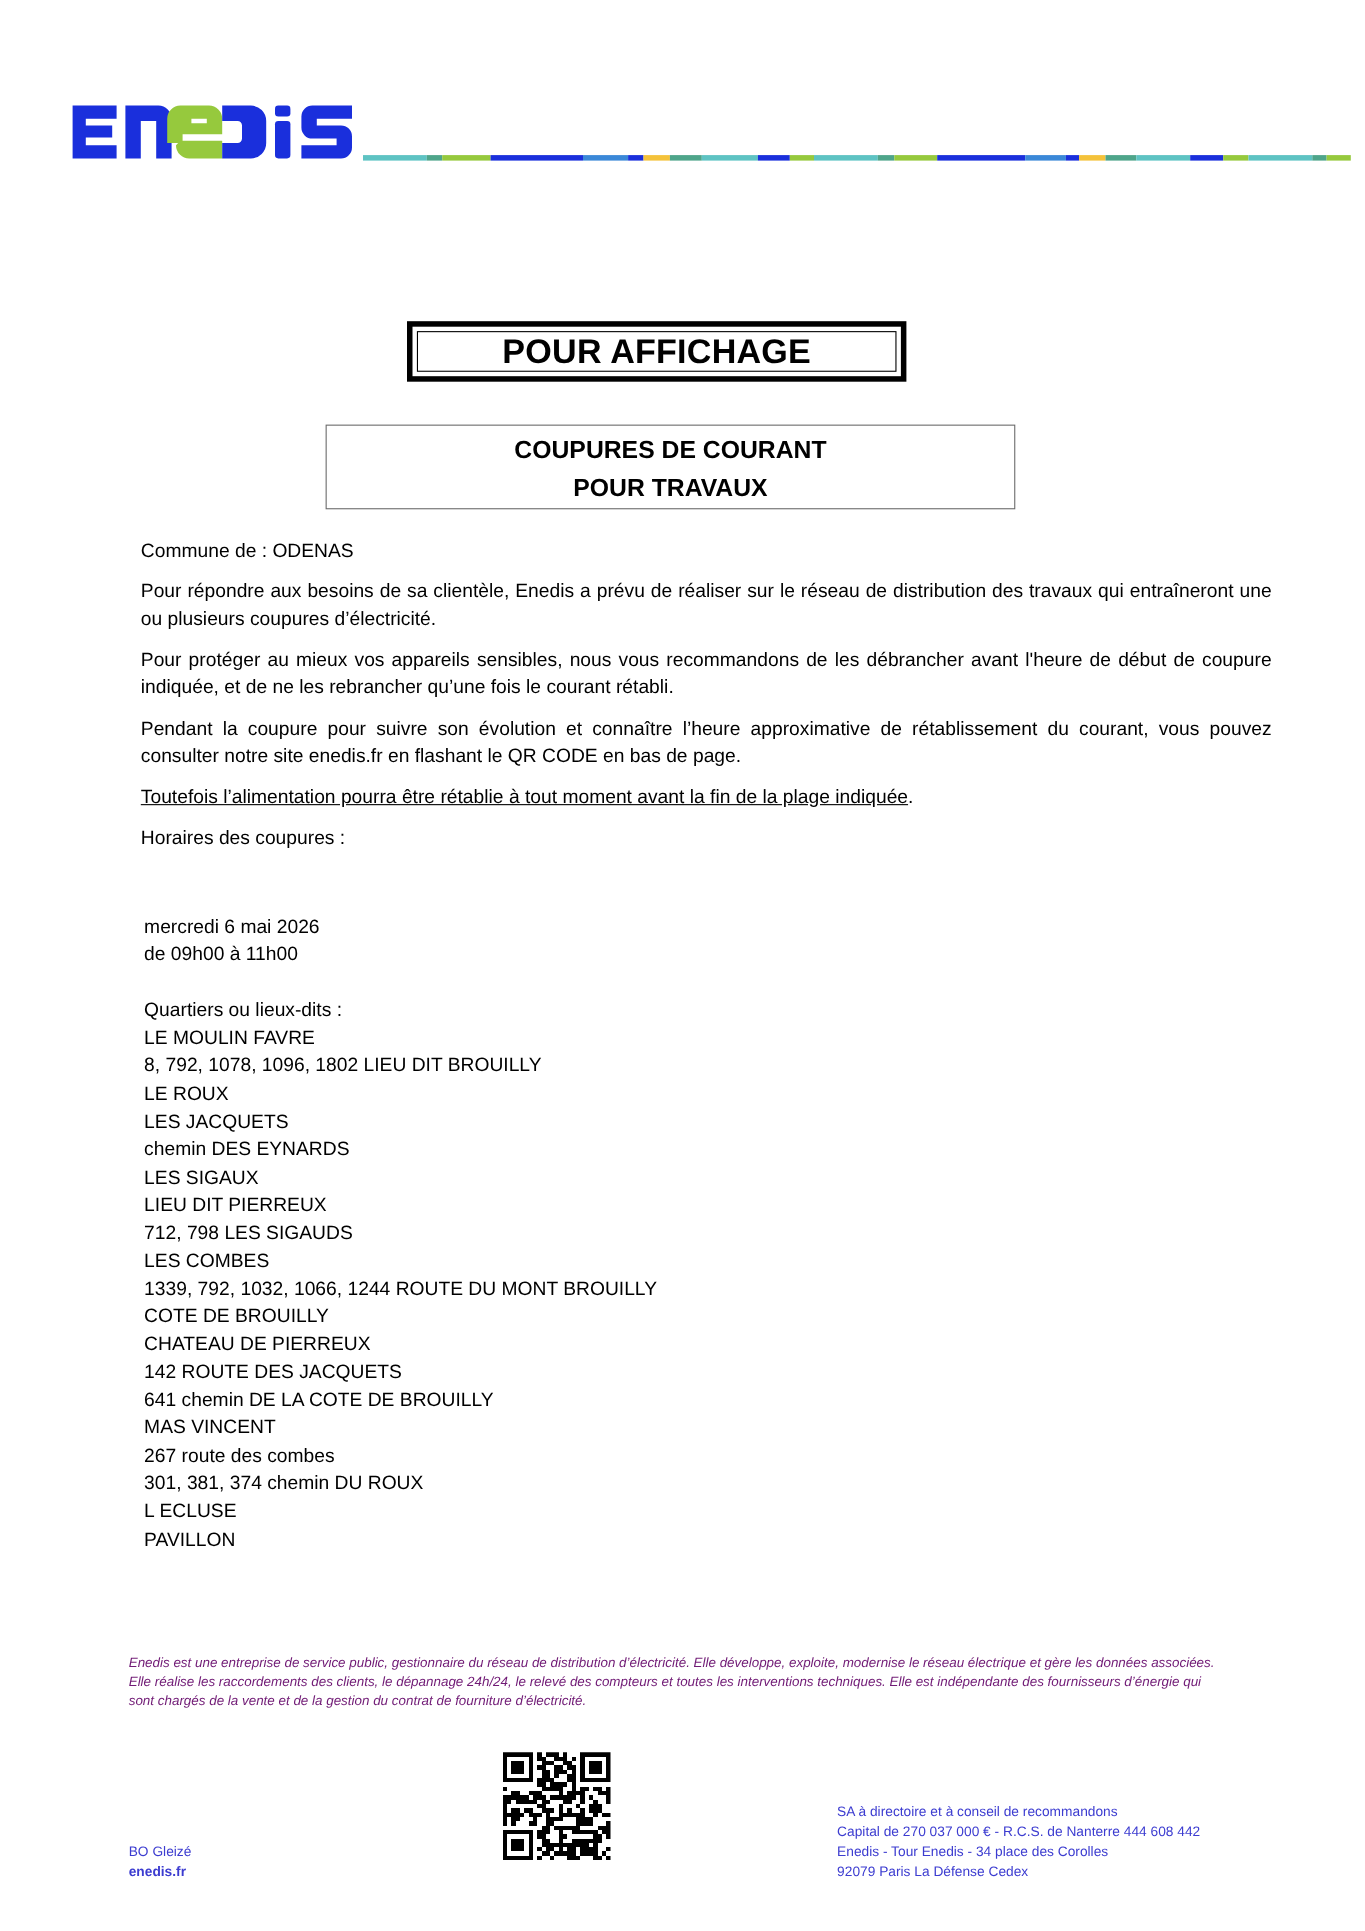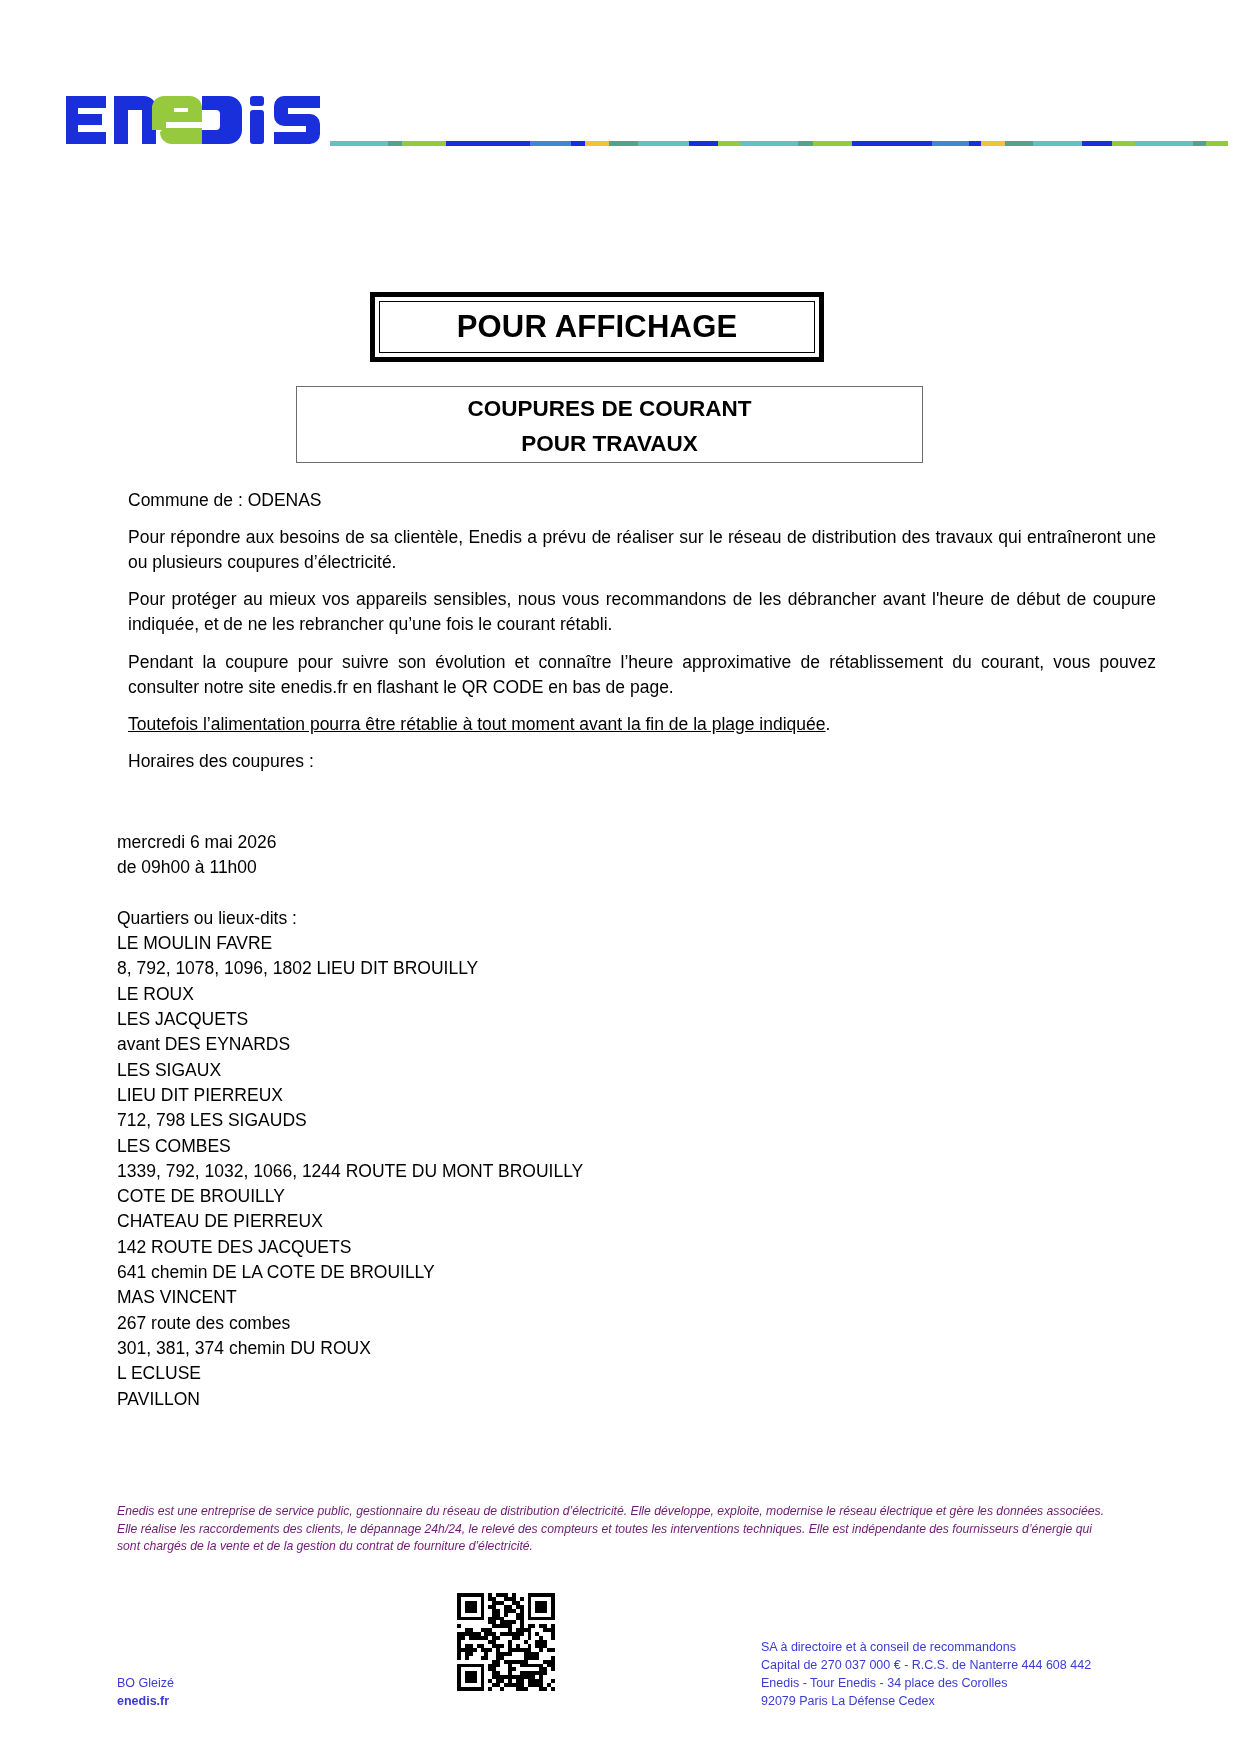--- a/index.html
+++ b/index.html
@@ -3,35 +3,35 @@
   <meta charset="utf-8">
   <style>
     html, body { margin: 0; padding: 0; background: #ffffff; }
     body { width: 1241px; height: 1755px; position: relative; overflow: hidden;
            font-family: "Liberation Sans", "DejaVu Sans", sans-serif; color: #000; }
 
     .logo { position: absolute; left: 62px; top: 92px; width: 260px; height: 56px; }
     .stripe { position: absolute; left: 330px; top: 141px; width: 898px; height: 5px; display: flex; }
     .stripe span { display: block; height: 100%; }
 
-    .affichage { position: absolute; left: 370px; top: 292px; width: 454px; height: 70px;
+    .affichage { position: absolute; left: 370px; top: 292px; width: 454px; height: 55px;
                  border: 5px solid #000; box-sizing: border-box; }
     .affichage-inner { position: absolute; left: 4px; top: 4px; right: 4px; bottom: 4px;
                        border: 1px solid #000; display: flex; align-items: center; justify-content: center;
                        font-weight: bold; font-size: 31px; letter-spacing: 0.2px; }
 
     .coupures { position: absolute; left: 296px; top: 386px; width: 627px; height: 77px;
                 border: 1.5px solid #6b6b6b; box-sizing: border-box; text-align: center;
                 font-weight: bold; font-size: 22.5px; line-height: 35px; padding-top: 4px; }
 
     .body-text { position: absolute; left: 128px; width: 1028px; font-size: 17.5px; line-height: 25px; }
     .justify { text-align: justify; text-align-last: left; }
     .underline { text-decoration: underline; }
 
-    .list { position: absolute; left: 117px; top: 830px; font-size: 17.5px; line-height: 25.3px; }
+    .list { position: absolute; left: 131px; top: 830px; font-size: 17.5px; line-height: 25.3px; }
     .list div { white-space: nowrap; }
 
     .legal { position: absolute; left: 117px; top: 1503px; width: 1000px; font-style: italic;
              font-size: 12.2px; line-height: 17.5px; color: #701a75; }
 
     .qr { position: absolute; left: 457px; top: 1593px; width: 98px; height: 98px; }
 
     .footer-left { position: absolute; left: 117px; top: 1674px; font-size: 12.5px; line-height: 18px; color: #3c3cd0; }
     .footer-left .bold { font-weight: bold; }
     .footer-right { position: absolute; left: 761px; top: 1638px; font-size: 12.5px; line-height: 18px; color: #3c3cd0; }
@@ -105,21 +105,21 @@
 <div class="list">
   <div>mercredi 6 mai 2026</div>
   <div>de 09h00 à 11h00</div>
   <div style="height:25.3px;"></div>
   <div>Quartiers ou lieux-dits :</div>
   <div id="locations">
       <div>LE MOULIN FAVRE</div>
       <div>8, 792, 1078, 1096, 1802 LIEU DIT BROUILLY</div>
       <div>LE ROUX</div>
       <div>LES JACQUETS</div>
-      <div>avant DES EYNARDS</div>
+      <div>chemin DES EYNARDS</div>
       <div>LES SIGAUX</div>
       <div>LIEU DIT PIERREUX</div>
       <div>712, 798 LES SIGAUDS</div>
       <div>LES COMBES</div>
       <div>1339, 792, 1032, 1066, 1244 ROUTE DU MONT BROUILLY</div>
       <div>COTE DE BROUILLY</div>
       <div>CHATEAU DE PIERREUX</div>
       <div>142 ROUTE DES JACQUETS</div>
       <div>641 chemin DE LA COTE DE BROUILLY</div>
       <div>MAS VINCENT</div>

